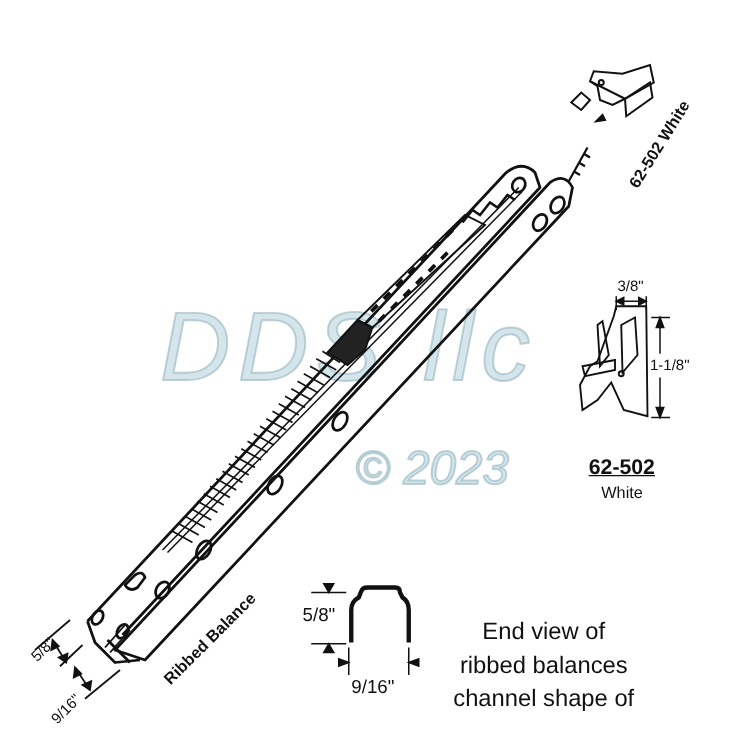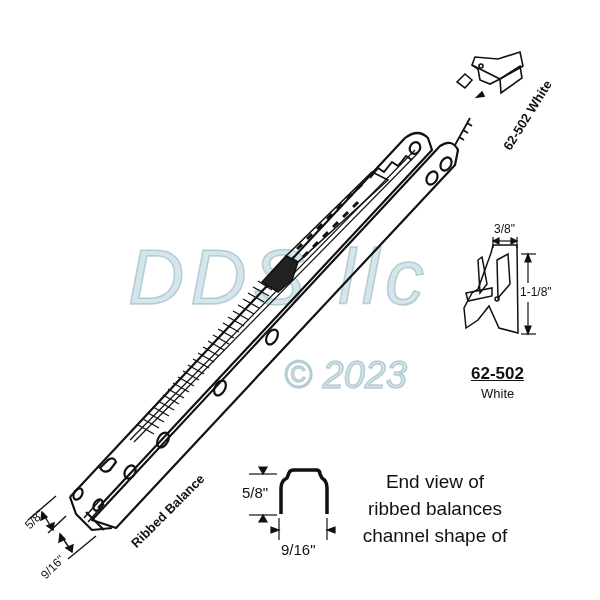--- a/index.html
+++ b/index.html
@@ -177,18 +177,18 @@
   <div class="lbl part-name" style="left:471px; top:364px;">62-502</div>
   <div class="lbl part-color" style="left:481px; top:386px;">White</div>
 
   <div class="lbl rot-label" style="left:128px; top:540px; transform: rotate(-45deg);">Ribbed Balance</div>
   <div class="lbl dim" style="left:22px; top:522px; transform: rotate(-45deg); transform-origin:left top;">5/8"</div>
   <div class="lbl dim" style="left:38px; top:572px; transform: rotate(-45deg); transform-origin:left top;">9/16"</div>
 
   <div class="lbl" style="left:242px; top:484px; font-size:15px;">5/8"</div>
   <div class="lbl" style="left:281px; top:541px; font-size:15px;">9/16"</div>
 
-  <div class="lbl endview" style="left:345px; top:468px; width:180px;">
+  <div class="lbl endview" style="left:345px; top:492px; width:180px;">
     <div>End view of</div>
     <div>ribbed balances</div>
     <div>channel shape of</div>
   </div>
 </div>
 
 </body></html>

